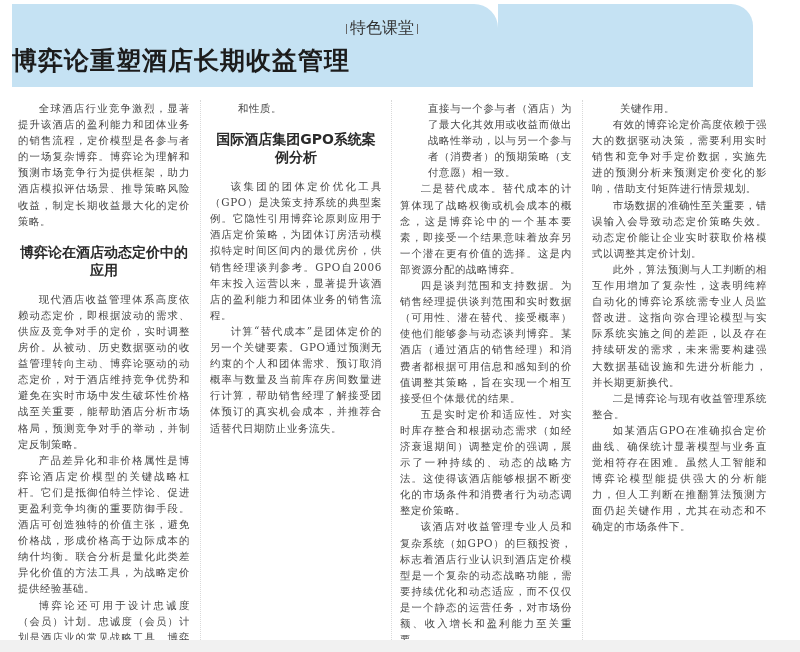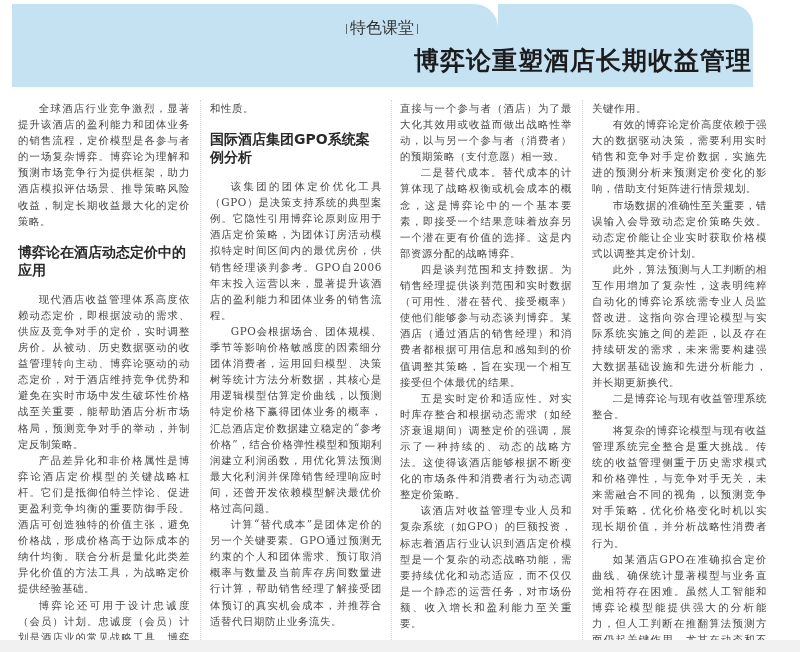--- a/index.html
+++ b/index.html
@@ -23,44 +23,44 @@
     position: absolute; left: 12px; top: 4px; width: 486px; height: 83px;
     text-align: center;
   }
   .column-tag {
     position: absolute; top: 14px; left: 0; right: 0; text-align: center;
     font-family: Liberation Sans, sans-serif;
     font-size: 16px; color: #333;
   }
   .column-tag .bar { display: inline-block; width: 1px; height: 10px; background: #666; vertical-align: -1px; margin: 0 3px; }
   .main-title {
-    position: absolute; top: 40px; left: 0; right: 0; text-align: right;
+    position: absolute; top: 40px; left: 0; right: 0; text-align: left;
     font-family: "DejaVu Serif", "Liberation Serif", serif;
     font-size: 25px; font-weight: bold; color: #1c1c1c;
     letter-spacing: 1px;
   }
   .banner-right {
     position: absolute; left: 498px; top: 4px; width: 255px; height: 83px;
     background: #c5e2f3;
     border-top-right-radius: 22px;
   }
   .col {
     position: absolute; top: 100px;
     font-size: 10.4px; line-height: 16.1px;
     color: #474747;
     text-align: justify;
     letter-spacing: 0.6px;
   }
   .col p { margin: 0; text-indent: 2em; }
-  .col p.noindent { text-indent: 0; }
+  .col p.noindent { text-indent: 0; margin-left: 28px; }
   .col h2 {
     margin: 14px 0 12px 0;
     font-family: "DejaVu Sans", "Liberation Sans", sans-serif;
     font-size: 14px; line-height: 18px; font-weight: bold;
-    text-align: left; color: #2a2a2a; letter-spacing: 0;
+    text-align: center; color: #2a2a2a; letter-spacing: 0;
     text-indent: 0;
   }
   .col1 { left: 18px; width: 172px; }
   .col2 { left: 210px; width: 172px; }
   .col3 { left: 400px; width: 172px; }
   .col4 { left: 592px; width: 175px; }
   .divider {
     position: absolute; top: 100px; width: 0; height: 540px;
     border-left: 1px dotted #d9d9d9;
   }
@@ -87,38 +87,36 @@
   <p>现代酒店收益管理体系高度依赖动态定价，即根据波动的需求、供应及竞争对手的定价，实时调整房价。从被动、历史数据驱动的收益管理转向主动、博弈论驱动的动态定价，对于酒店维持竞争优势和避免在实时市场中发生破坏性价格战至关重要，能帮助酒店分析市场格局，预测竞争对手的举动，并制定反制策略。</p>
   <p>产品差异化和非价格属性是博弈论酒店定价模型的关键战略杠杆。它们是抵御伯特兰悖论、促进更盈利竞争均衡的重要防御手段。酒店可创造独特的价值主张，避免价格战，形成价格高于边际成本的纳什均衡。联合分析是量化此类差异化价值的方法工具，为战略定价提供经验基础。</p>
   <p>博弈论还可用于设计忠诚度（会员）计划。忠诚度（会员）计划是酒店业的常见战略工具。博弈论可用于设计这些计划，以激励重复入住，同时确保这些激励成本不超过其收益，创建培养长期关系、降低客人价格敏感度的计划，在竞争博弈中形成对自己有利的局面。</p>
 
 </div>
 
 <div class="col col2">
   <p class="noindent">和性质。</p>
   <h2>国际酒店集团GPO系统案例分析</h2>
   <p>该集团的团体定价优化工具（GPO）是决策支持系统的典型案例。它隐性引用博弈论原则应用于酒店定价策略，为团体订房活动模拟特定时间区间内的最优房价，供销售经理谈判参考。GPO自2006年末投入运营以来，显著提升该酒店的盈利能力和团体业务的销售流程。</p>
-  <p>GPO会根据场合、团体规模、季节等影响价格敏感度的因素细分团体消费者，运用回归模型、决策树等统计方法分析数据，其核心是用逻辑模型估算定价曲线，以预测特定价格下赢得团体业务的概率，汇总酒店定价数据建立稳定的“参考价格”，结合价格弹性模型和预期利润建立利润函数，用优化算法预测最大化利润并保障销售经理响应时间，还曾开发依赖模型解决最优价格过高问题。</p>
   <p>计算“替代成本”是团体定价的另一个关键要素。GPO通过预测无约束的个人和团体需求、预订取消概率与数量及当前库存房间数量进行计算，帮助销售经理了解接受团体预订的真实机会成本，并推荐合适替代日期防止业务流失。</p>
 
 </div>
 
 <div class="col col3">
   <p class="noindent">直接与一个参与者（酒店）为了最大化其效用或收益而做出战略性举动，以与另一个参与者（消费者）的预期策略（支付意愿）相一致。</p>
   <p>二是替代成本。替代成本的计算体现了战略权衡或机会成本的概念，这是博弈论中的一个基本要素，即接受一个结果意味着放弃另一个潜在更有价值的选择。这是内部资源分配的战略博弈。</p>
   <p>四是谈判范围和支持数据。为销售经理提供谈判范围和实时数据（可用性、潜在替代、接受概率）使他们能够参与动态谈判博弈。某酒店（通过酒店的销售经理）和消费者都根据可用信息和感知到的价值调整其策略，旨在实现一个相互接受但个体最优的结果。</p>
   <p>五是实时定价和适应性。对实时库存整合和根据动态需求（如经济衰退期间）调整定价的强调，展示了一种持续的、动态的战略方法。这使得该酒店能够根据不断变化的市场条件和消费者行为动态调整定价策略。</p>
   <p>该酒店对收益管理专业人员和复杂系统（如GPO）的巨额投资，标志着酒店行业认识到酒店定价模型是一个复杂的动态战略功能，需要持续优化和动态适应，而不仅仅是一个静态的运营任务，对市场份额、收入增长和盈利能力至关重要。</p>
 
 </div>
 
 <div class="col col4">
   <p class="noindent">关键作用。</p>
   <p>有效的博弈论定价高度依赖于强大的数据驱动决策，需要利用实时销售和竞争对手定价数据，实施先进的预测分析来预测定价变化的影响，借助支付矩阵进行情景规划。</p>
   <p>市场数据的准确性至关重要，错误输入会导致动态定价策略失效。动态定价能让企业实时获取价格模式以调整其定价计划。</p>
   <p>此外，算法预测与人工判断的相互作用增加了复杂性，这表明纯粹自动化的博弈论系统需专业人员监督改进。这指向弥合理论模型与实际系统实施之间的差距，以及存在持续研发的需求，未来需要构建强大数据基础设施和先进分析能力，并长期更新换代。</p>
   <p>二是博弈论与现有收益管理系统整合。</p>
-  <p>将复杂的博弈论模型与现有收益管理系统完全整合是重大挑战。传统的收益管理侧重于历史需求模式和价格弹性，与竞争对手无关，未来需融合不同的视角，以预测竞争对手策略，优化价格变化时机以实现长期价值，并分析战略性消费者行为。</p>
   <p>如某酒店GPO在准确拟合定价曲线、确保统计显著模型与业务直觉相符存在困难。虽然人工智能和博弈论模型能提供强大的分析能力，但人工判断在推翻算法预测方面仍起关键作用，尤其在动态和不确定的市场条件下。</p>
 
 </div>
 
 <div class="page-bottom"></div>
 
 </body></html>

